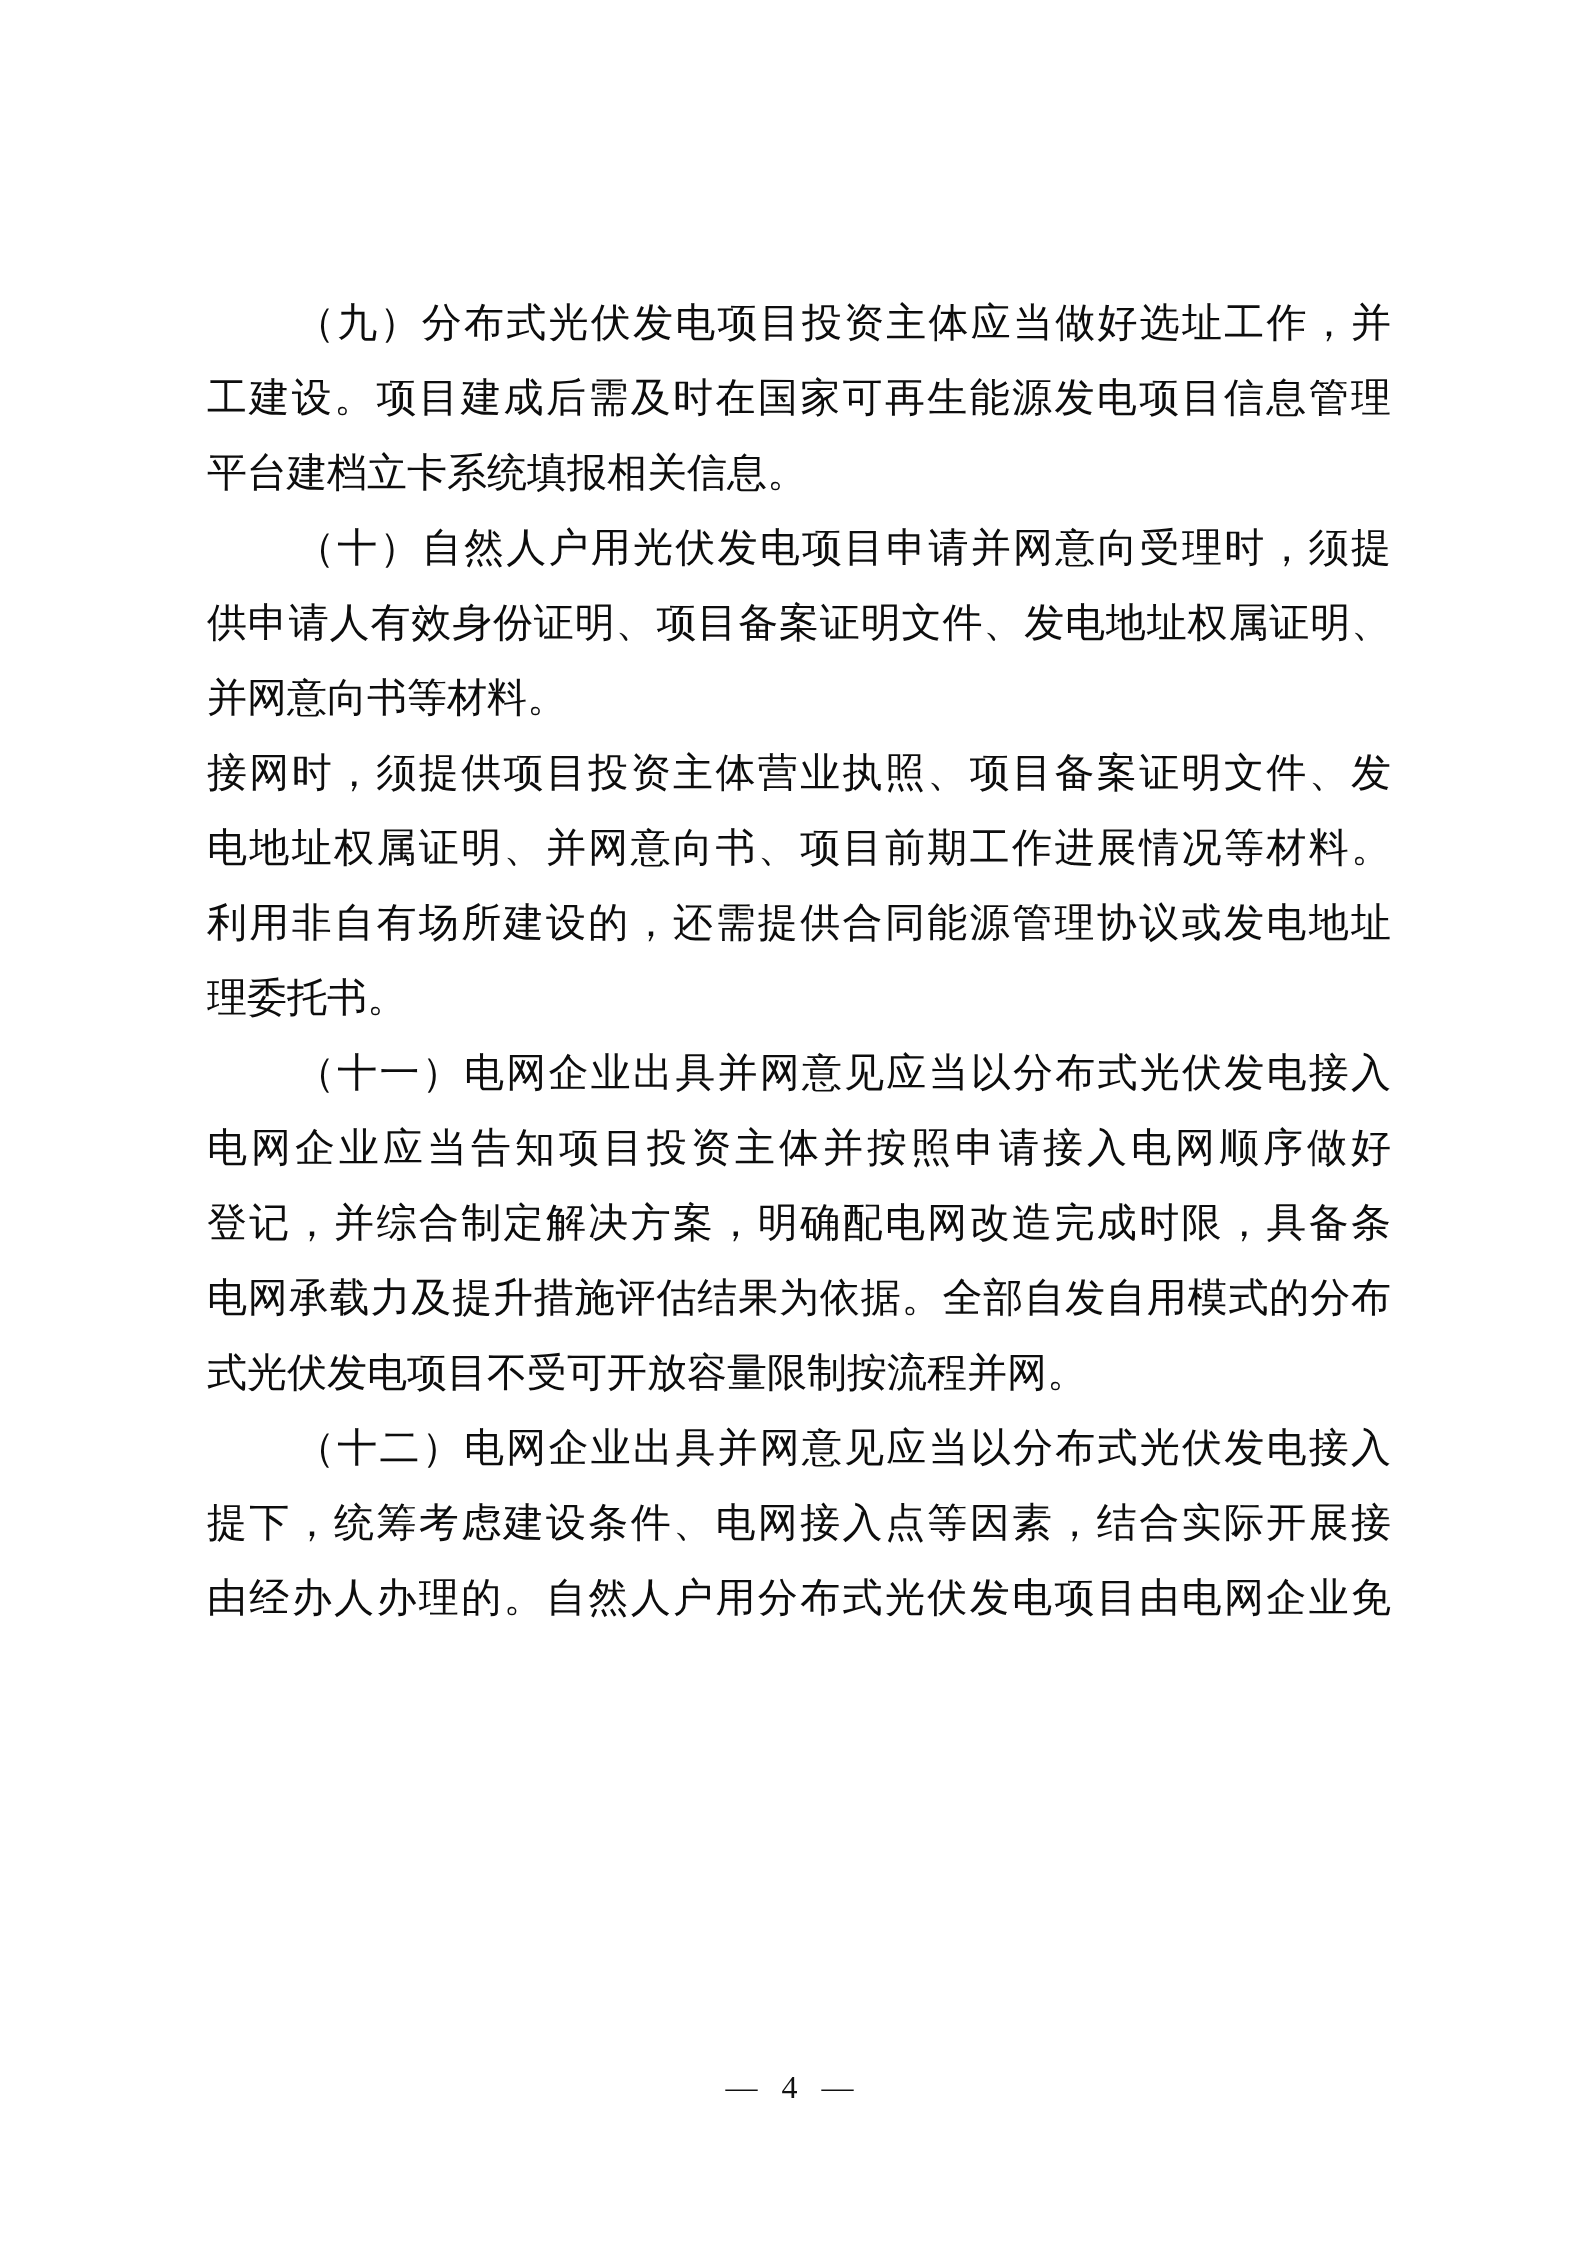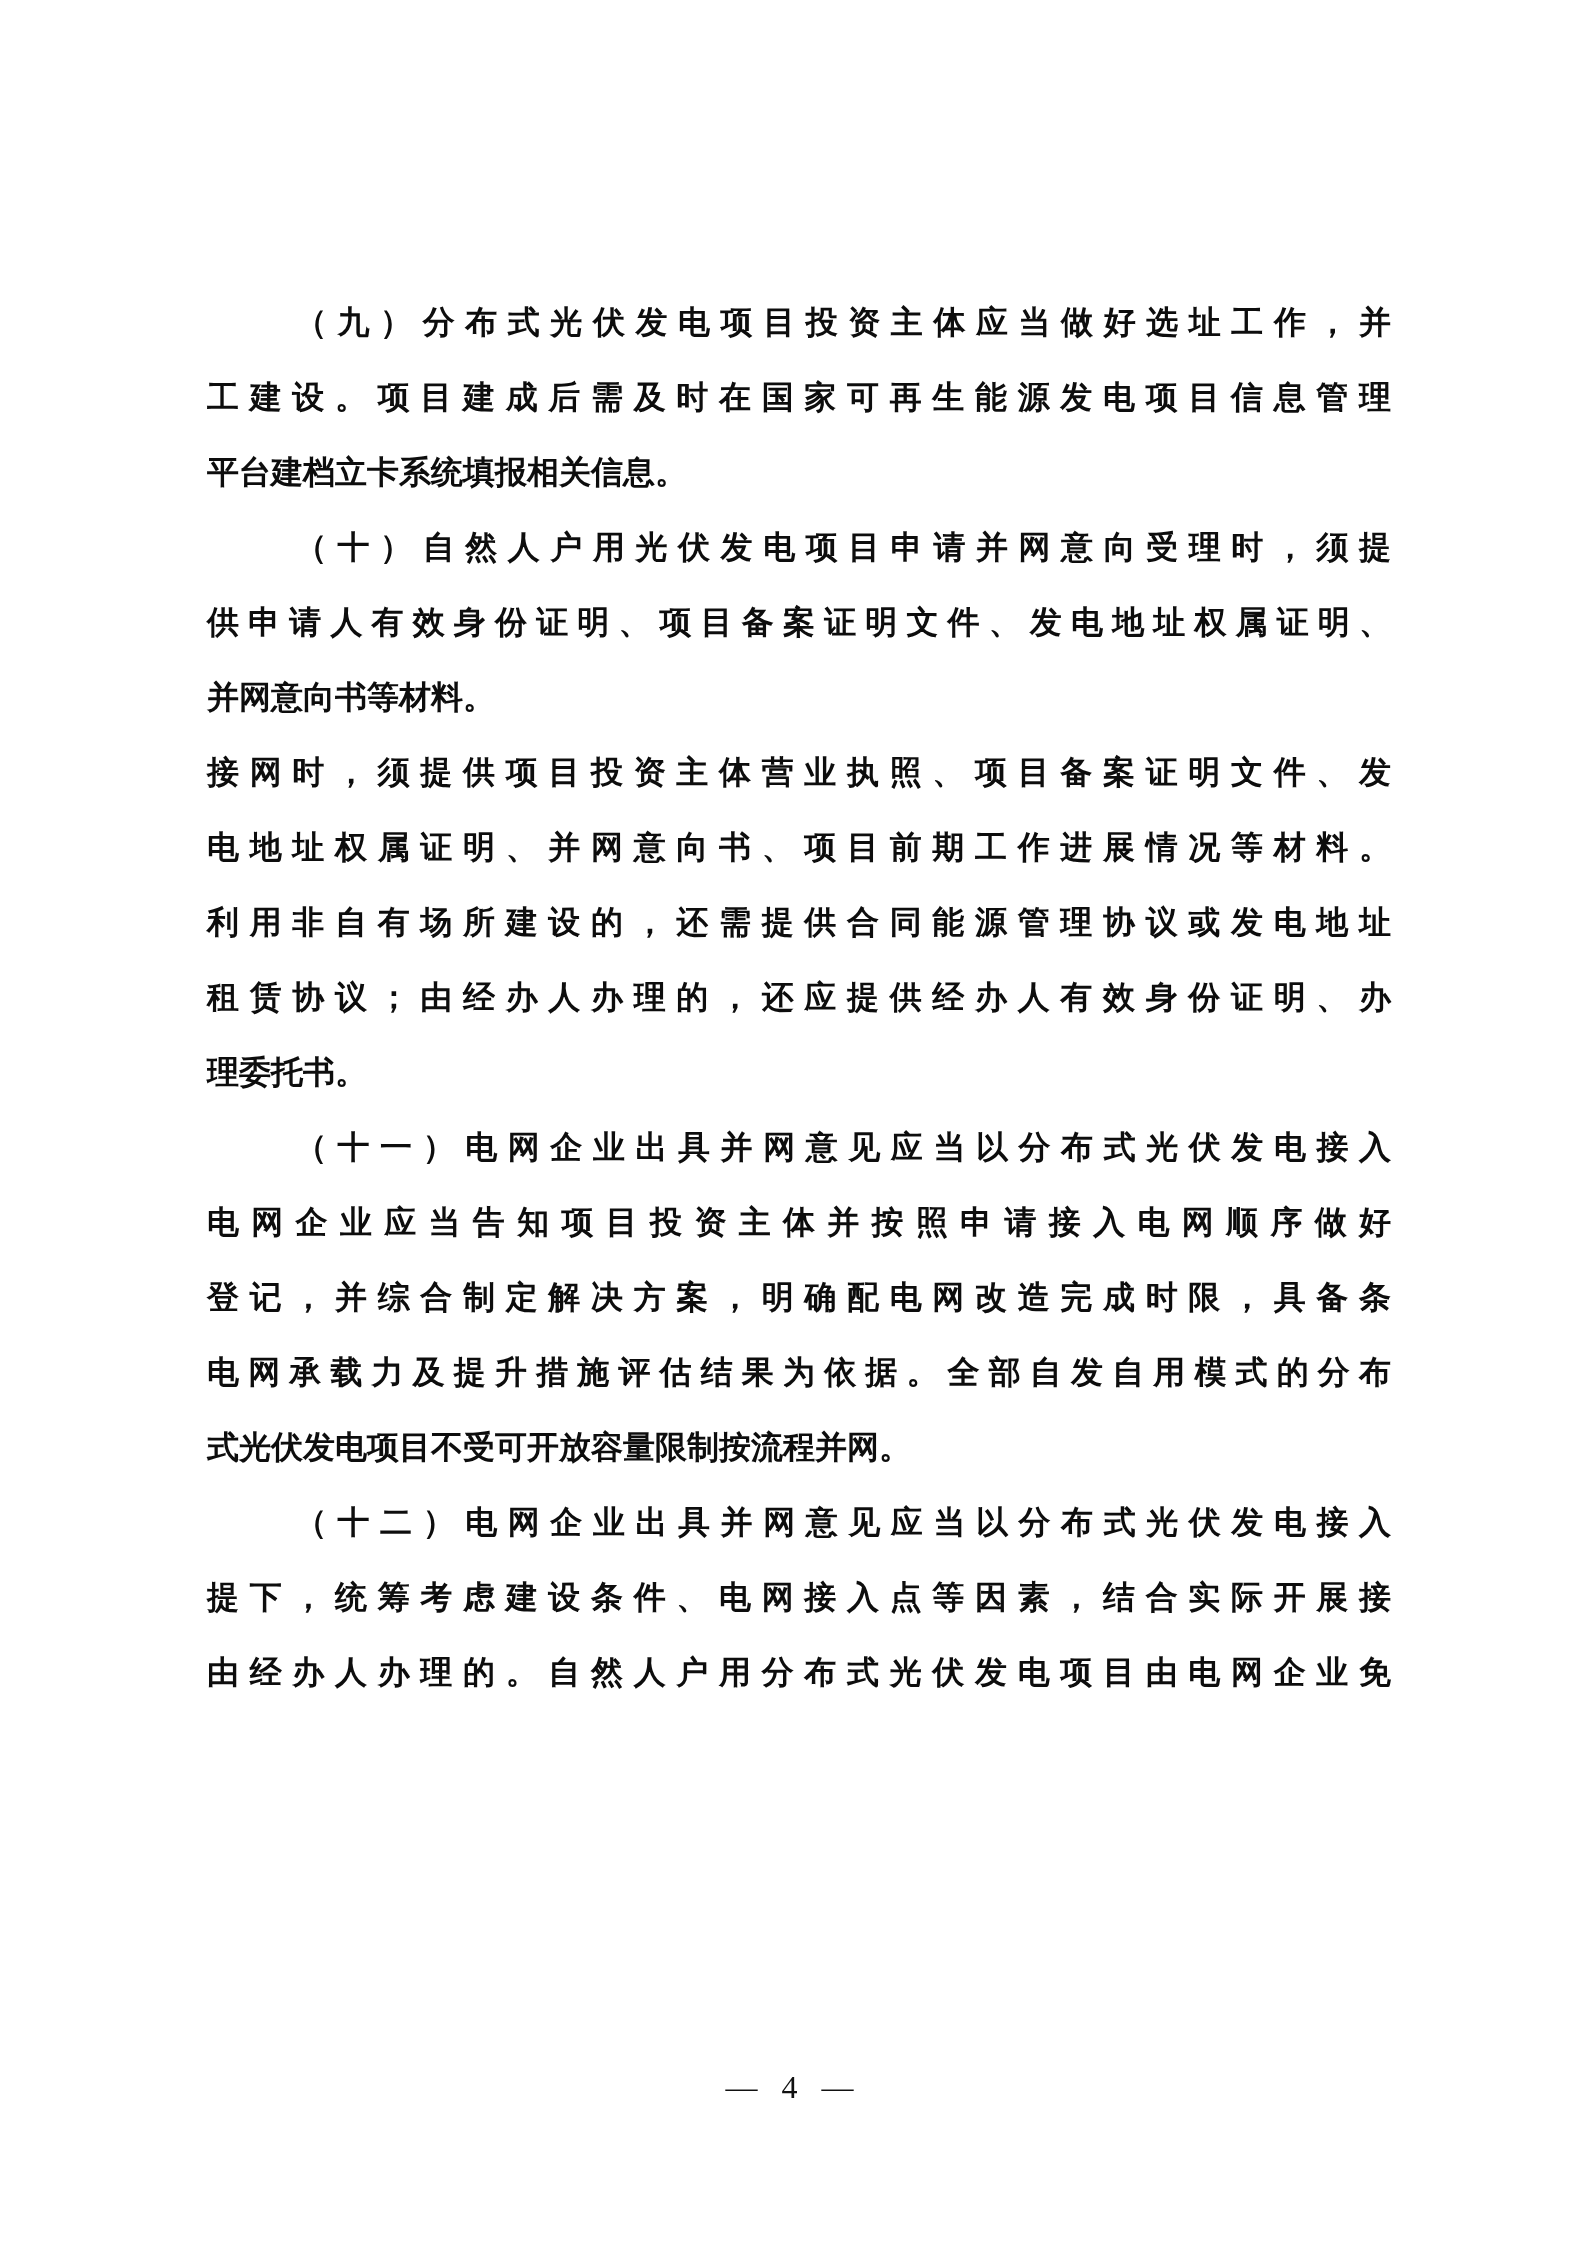--- a/index.html
+++ b/index.html
@@ -15,28 +15,28 @@
     overflow: hidden;
     font-family: "Liberation Serif", "DejaVu Serif", serif;
   }
   .text-body {
     position: absolute;
     left: 207px;
     top: 285px;
     width: 1184px;
   }
   .line {
-    font-size: 32px;
+    font-size: 40px;
     line-height: 75px;
     height: 75px;
     color: #0d0d0d;
     text-align: justify;
     text-align-last: justify;
     text-justify: inter-character;
-    font-weight: 700;
+    font-weight: 400;
     letter-spacing: 0;
   }
   .line.indent {
     text-indent: 88px;
   }
   .line.end {
     text-align-last: left;
   }
   .page-number {
     position: absolute;
@@ -58,21 +58,20 @@
   <div class="text-body">
       <div class="line indent">（九）分布式光伏发电项目投资主体应当做好选址工作，并</div>
       <div class="line">工建设。项目建成后需及时在国家可再生能源发电项目信息管理</div>
       <div class="line end">平台建档立卡系统填报相关信息。</div>
       <div class="line indent">（十）自然人户用光伏发电项目申请并网意向受理时，须提</div>
       <div class="line">供申请人有效身份证明、项目备案证明文件、发电地址权属证明、</div>
       <div class="line end">并网意向书等材料。</div>
       <div class="line">接网时，须提供项目投资主体营业执照、项目备案证明文件、发</div>
       <div class="line">电地址权属证明、并网意向书、项目前期工作进展情况等材料。</div>
       <div class="line">利用非自有场所建设的，还需提供合同能源管理协议或发电地址</div>
-      <div class="line">租赁协议；由经办人办理的，还应提供经办人有效身份证明、办</div>
       <div class="line end">理委托书。</div>
       <div class="line indent">（十一）电网企业出具并网意见应当以分布式光伏发电接入</div>
       <div class="line">电网企业应当告知项目投资主体并按照申请接入电网顺序做好</div>
       <div class="line">登记，并综合制定解决方案，明确配电网改造完成时限，具备条</div>
       <div class="line">电网承载力及提升措施评估结果为依据。全部自发自用模式的分布</div>
       <div class="line end">式光伏发电项目不受可开放容量限制按流程并网。</div>
       <div class="line indent">（十二）电网企业出具并网意见应当以分布式光伏发电接入</div>
       <div class="line">提下，统筹考虑建设条件、电网接入点等因素，结合实际开展接</div>
       <div class="line">由经办人办理的。自然人户用分布式光伏发电项目由电网企业免</div>
     </div>

